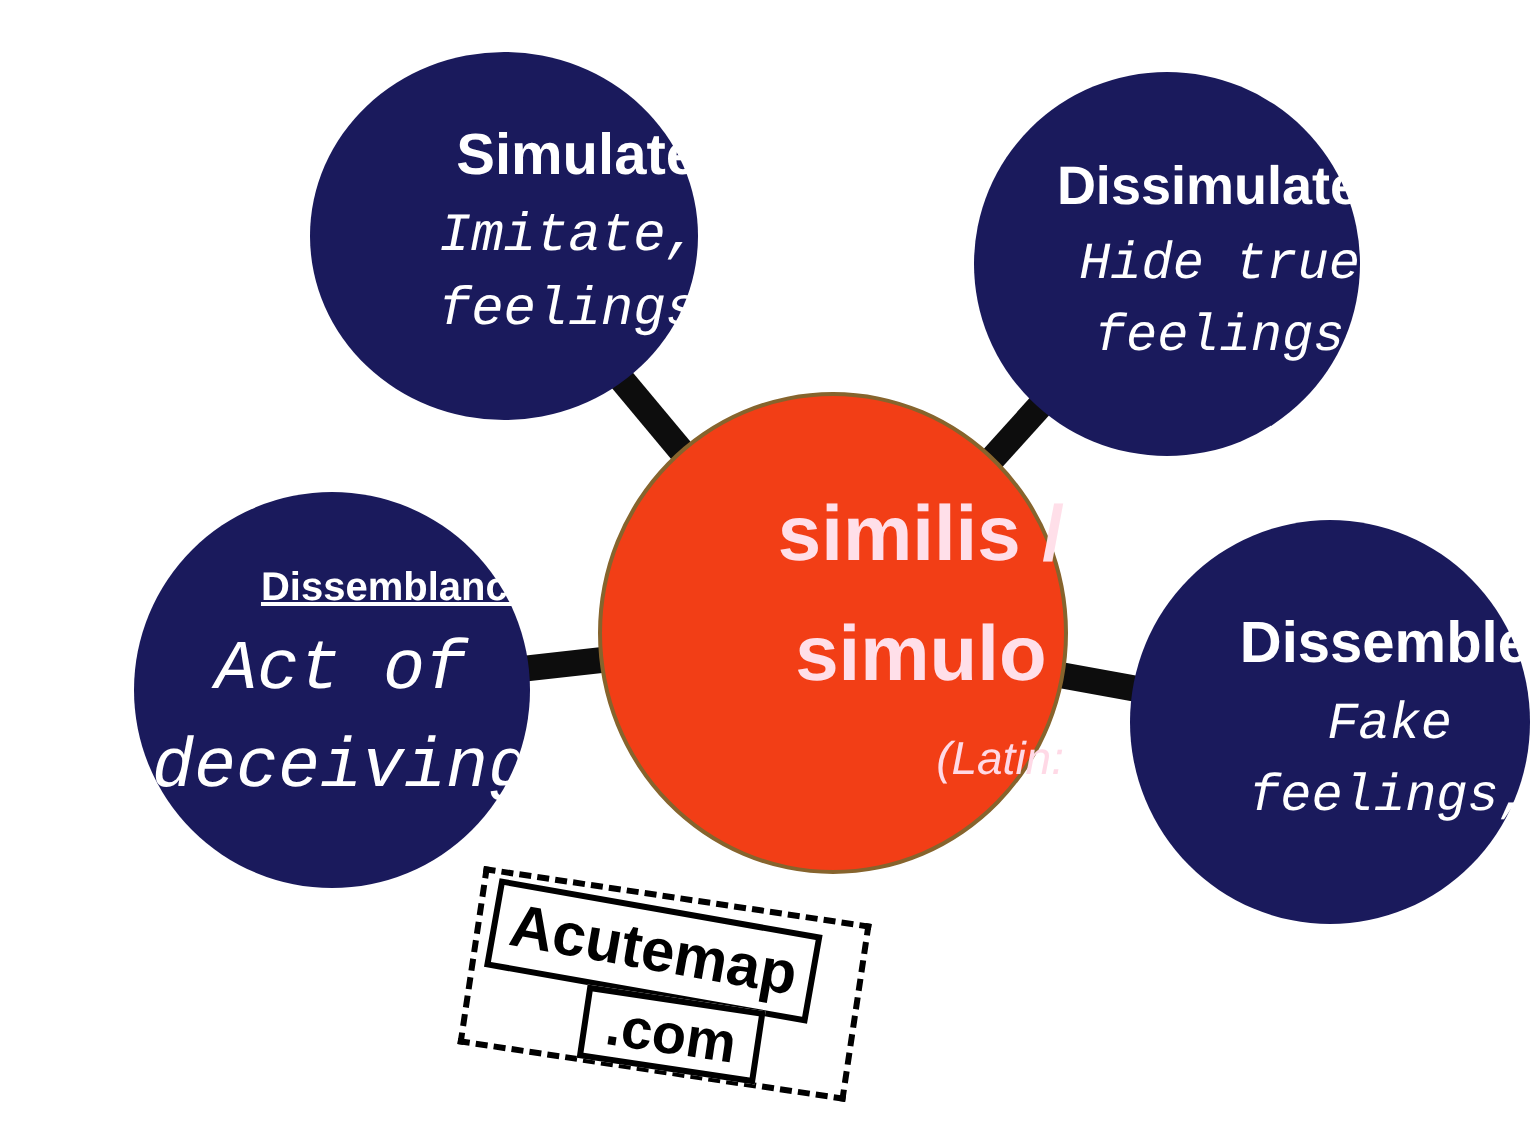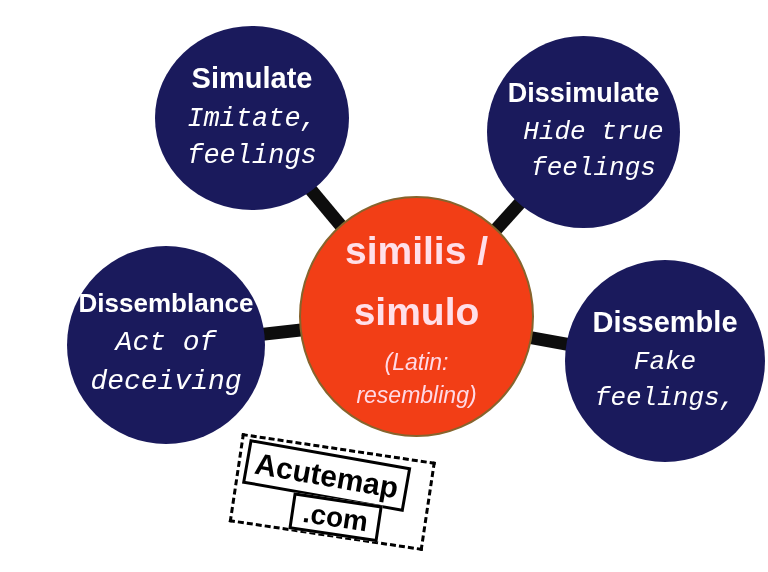--- a/index.html
+++ b/index.html
@@ -27,21 +27,21 @@
     position: absolute; left: 0; top: 0; z-index: 1;
   }
   .node {
     position: absolute;
     z-index: 2;
     border-radius: 50%;
     background: var(--node_fill);
     color: var(--node_text);
     display: flex;
     flex-direction: column;
-    align-items: center;
+    align-items: flex-end;
     justify-content: center;
     text-align: center;
   }
   .node .title {
     display: block;
     font-weight: 700;
     line-height: 1.2;
   }
   .node .desc-line {
     display: block;
@@ -52,22 +52,22 @@
 
   .node-simulate     { left: 155px; top: 26px;  width: 194px; height: 184px; }
   .node-simulate .title { font-size: 29px; }
   .node-simulate .desc-line { font-size: 27px; }
 
   .node-dissimulate  { left: 487px; top: 36px;  width: 193px; height: 192px; }
   .node-dissimulate .title { font-size: 27px; }
   .node-dissimulate .desc-line { font-size: 26px; margin-left: 20px; }
 
   .node-dissemblance { left: 67px;  top: 246px; width: 198px; height: 198px; }
-  .node-dissemblance .title { font-size: 26px; }
-  .node-dissemblance .desc-line { font-size: 28px; }
+  .node-dissemblance .title { font-size: 20px; text-decoration: underline; }
+  .node-dissemblance .desc-line { font-size: 35px; }
 
   .node-dissemble    { left: 565px; top: 260px; width: 200px; height: 202px; }
   .node-dissemble .title { font-size: 29px; }
   .node-dissemble .desc-line { font-size: 26px; }
 
   .node-center {
     left: 299px; top: 196px; width: 235px; height: 241px;
     background: var(--center_fill);
     border: 2px solid var(--center_border);
     color: var(--center_text);
@@ -158,21 +158,20 @@
   </span>
 </div>
 
 <div class="node node-center">
   <span class="node-title">
     <span class="title-line">similis /</span>
     <span class="title-line">simulo</span>
   </span>
   <span class="subtitle">
     <span class="sub-line">(Latin:</span>
-    <span class="sub-line">resembling)</span>
   </span>
 </div>
 
 <div class="watermark">
   <div class="wm-name-box">
     <span>Acutemap</span>
   </div>
   <div class="wm-tld-box">
     <span>.com</span>
   </div>

